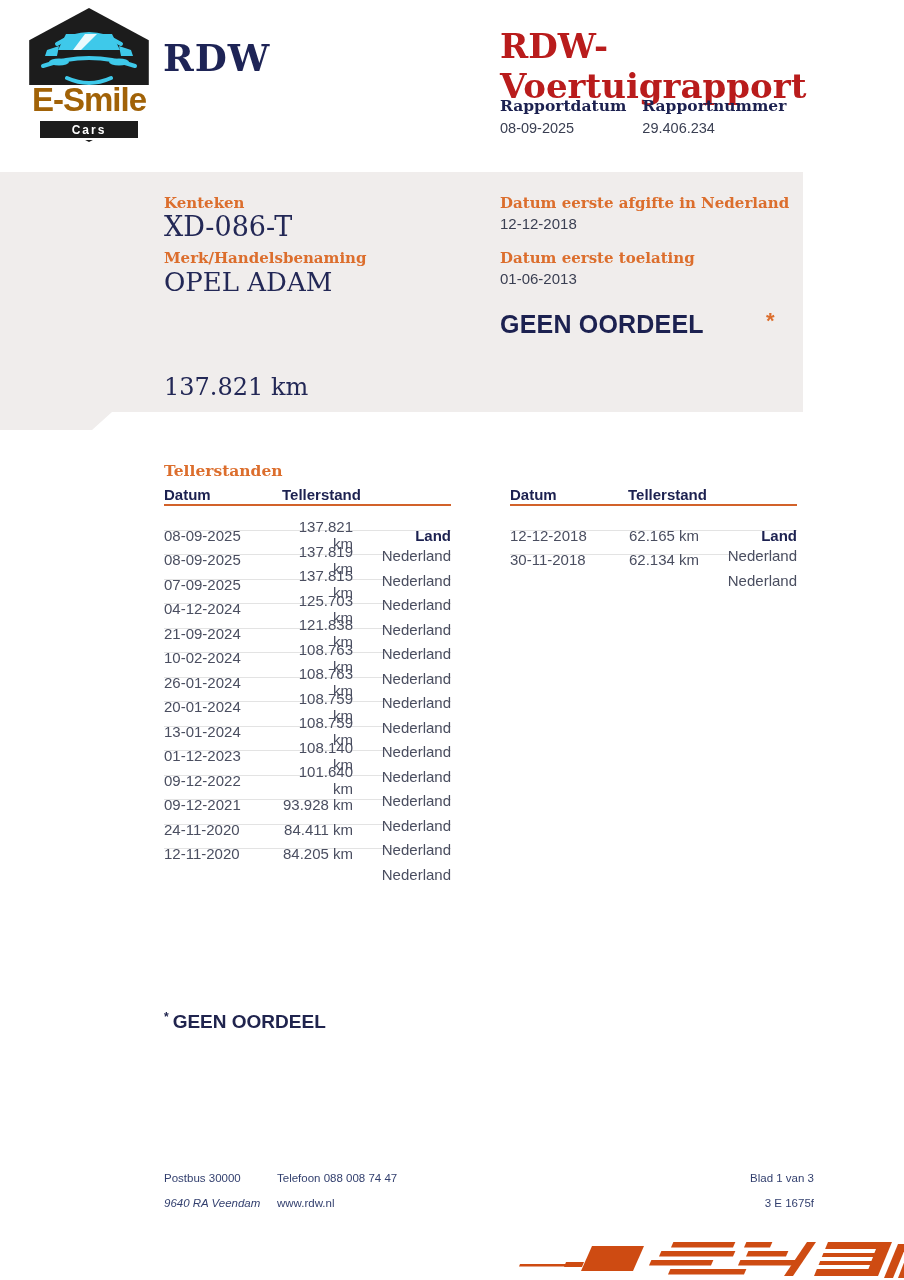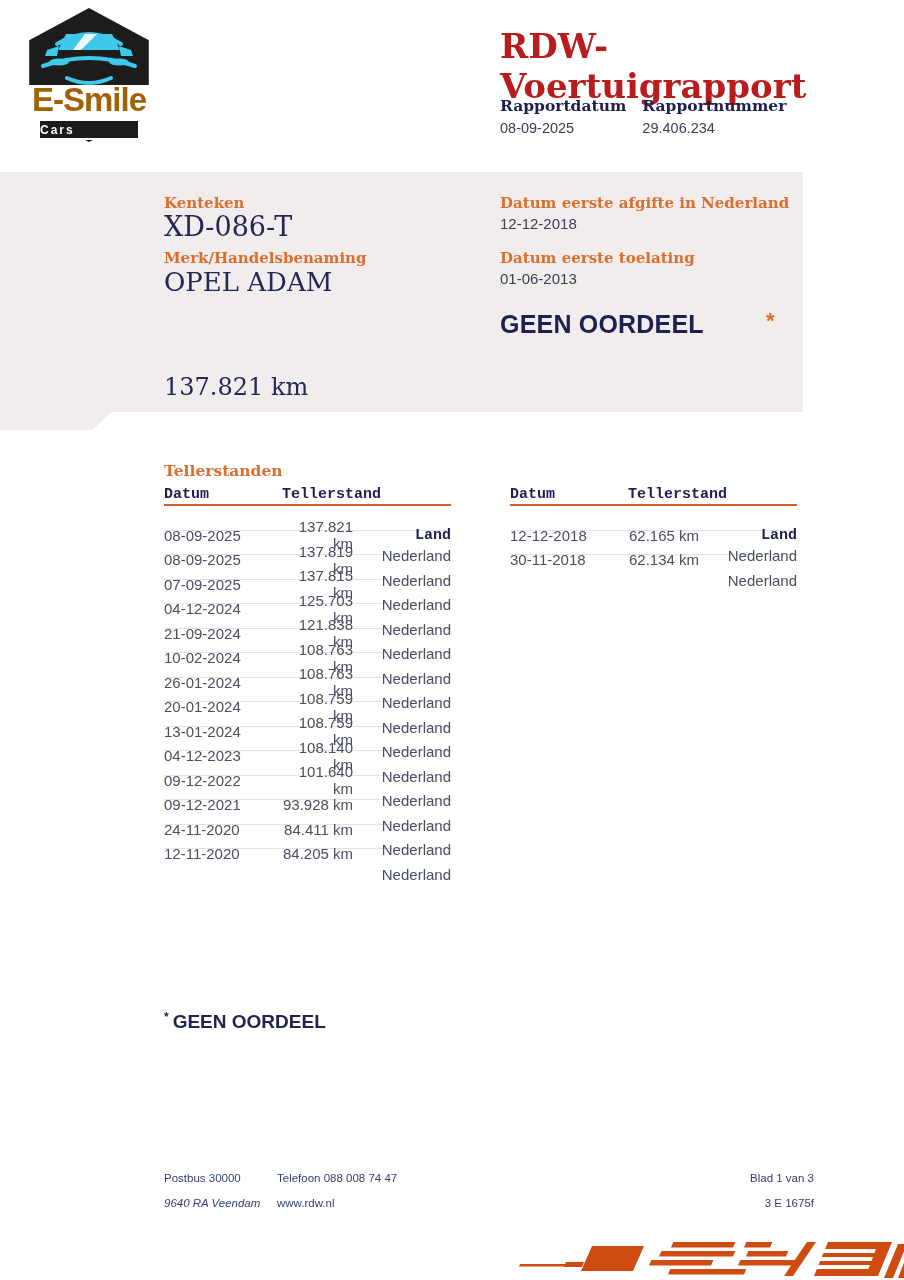--- a/index.html
+++ b/index.html
@@ -14,21 +14,21 @@
   
   .logo-badge { position:absolute; left:24px; top:8px; width:130px; height:134px; }
   .hex { position:absolute; inset:0; background:#1c1c1c;
          clip-path:polygon(50% 0, 96% 24%, 96% 77%, 50% 100%, 4% 77%, 4% 24%); }
   .car-svg { position:absolute; left:9px; top:12px; width:112px; height:70px; }
   .esmile-band { position:absolute; left:-6px; right:-6px; top:77px; height:34px; background:#ffffff; }
   .esmile-text { position:absolute; left:-8px; right:-8px; top:73px; text-align:center;
                  font-weight:900; font-size:33px; letter-spacing:-1px; color:#a16207; }
   .cars-strip { position:absolute; left:16px; right:16px; top:111px; height:21px;
                 background:#1c1c1c; border-top:2.5px solid #fff; border-bottom:2.5px solid #fff;
-                display:flex; align-items:center; justify-content:flex-start; }
+                display:flex; align-items:center; justify-content:center; }
   .cars-text { color:#ffffff; font-weight:bold; font-size:12px; letter-spacing:2px; }
   .rdw-wordmark { position:absolute; left:163px; top:36px; font-size:37px; font-weight:bold;
                   color:#1e2456; letter-spacing:1px; }
 
   .doc-title { position:absolute; left:500px; top:26px; font-size:34px; font-weight:bold;
                color:#b91c1c; letter-spacing:0; }
   .report-meta { position:absolute; left:500px; top:96px; display:flex; gap:16px; }
   .meta-label { font-size:15.5px; font-weight:bold; color:#1c2150; font-family:"DejaVu Serif", serif; }
   .meta-value { font-size:14.5px; color:#3a3f52; margin-top:5px; }
 
@@ -44,21 +44,21 @@
                color:#1c2150; letter-spacing:0.2px; }
   .verdict-star { position:absolute; left:766px; top:308px; font-size:22px; font-weight:bold; color:#dc6e2d; }
 
   
   .section-title { position:absolute; left:164px; top:461px; font-size:15.5px; font-weight:bold;
                    color:#dc6e2d; font-family:"DejaVu Serif", serif; }
   .tbl { position:absolute; top:486px; width:287px; }
   .tbl-left  { left:164px; }
   .tbl-right { left:510px; }
   .thead { display:grid; grid-template-columns:118px 71px 98px; height:20px;
-           border-bottom:2px solid #d2622a; padding-bottom:2px;font-family:Liberation Mono, monospace; }
+           border-bottom:2px solid #d2622a; padding-bottom:2px; }
   .thead .hc { font-size:15px; font-weight:bold; color:#1c2150; }
   .trow { display:grid; grid-template-columns:118px 71px 98px; height:24.5px;
           align-items:center; border-bottom:1px solid #e3e3e3; }
   .tcell { font-size:15px; color:#4a4e60; }
   .c1, .hc.c1 { text-align:right; }
   .c2, .hc.c2 { text-align:right;margin-top:41px; }
 
   
   .note-title { position:absolute; left:164px; top:1010px; font-size:19px; font-weight:800; color:#20244e; }
   .note-star { font-size:12px; vertical-align:7px; font-weight:bold; margin-right:4px; }
@@ -96,20 +96,21 @@
         <ellipse cx="86" cy="42" rx="10" ry="3.5"></ellipse>
       </g>
       <path d="M52 14 L64 14 L48 30 L40 30 Z" fill="#ffffff" opacity="0.9"></path>
     </svg>
     <div class="esmile-band"></div>
     <div class="esmile-text">E-Smile</div>
     <div class="cars-strip">
       <span class="cars-text">Cars</span>
     </div>
   </div>
+  <div class="rdw-wordmark serif">RDW</div>
 
   <h1 class="doc-title serif">RDW-Voertuigrapport</h1>
   <div class="report-meta">
     <div>
       <div class="meta-label">Rapportdatum</div>
       <div class="meta-value">08-09-2025</div>
     </div>
     <div>
       <div class="meta-label">Rapportnummer</div>
       <div class="meta-value">29.406.234</div>
@@ -178,21 +179,21 @@
           <div class="tcell c0">20-01-2024</div>
           <div class="tcell c1">108.759 km</div>
           <div class="tcell c2">Nederland</div>
         </div>
         <div class="trow">
           <div class="tcell c0">13-01-2024</div>
           <div class="tcell c1">108.759 km</div>
           <div class="tcell c2">Nederland</div>
         </div>
         <div class="trow">
-          <div class="tcell c0">04-12-2023</div>
+          <div class="tcell c0">01-12-2023</div>
           <div class="tcell c1">108.140 km</div>
           <div class="tcell c2">Nederland</div>
         </div>
         <div class="trow">
           <div class="tcell c0">09-12-2022</div>
           <div class="tcell c1">101.640 km</div>
           <div class="tcell c2">Nederland</div>
         </div>
         <div class="trow">
           <div class="tcell c0">09-12-2021</div>

